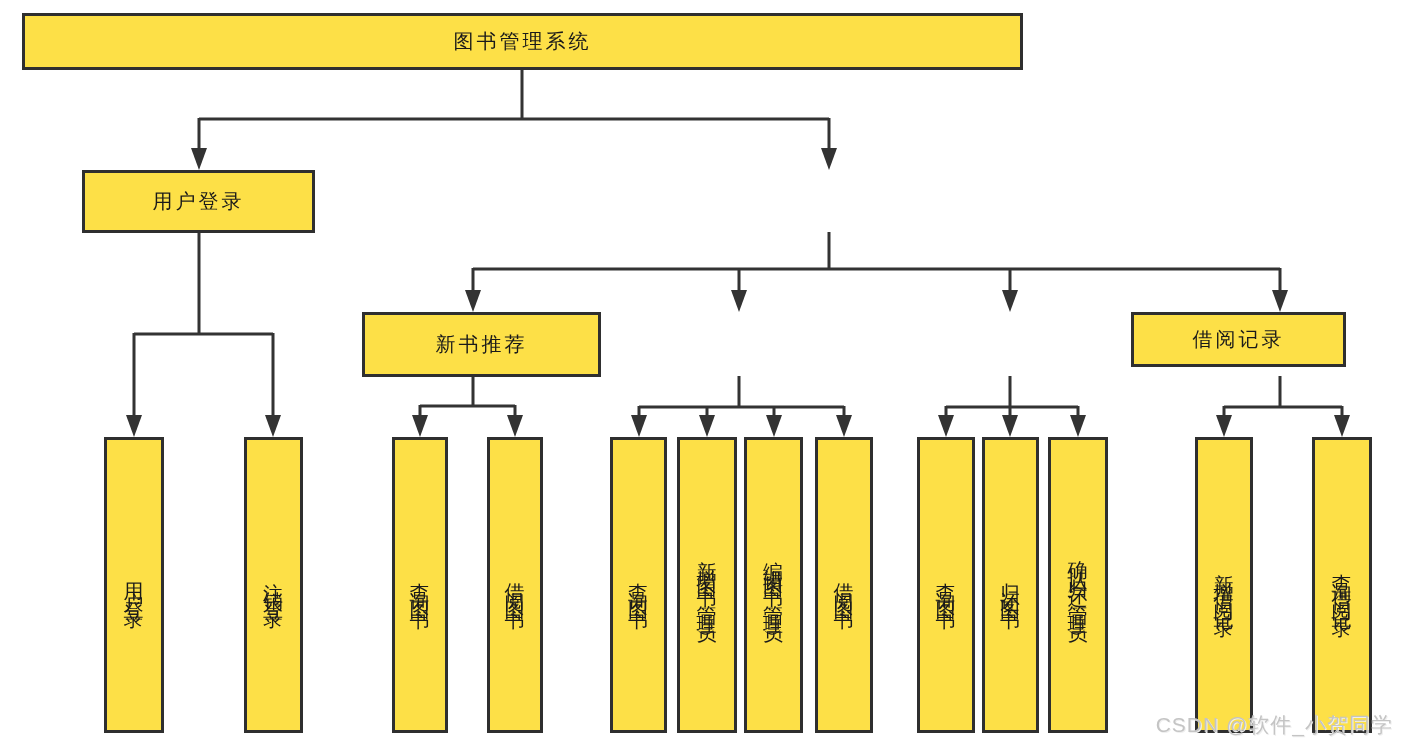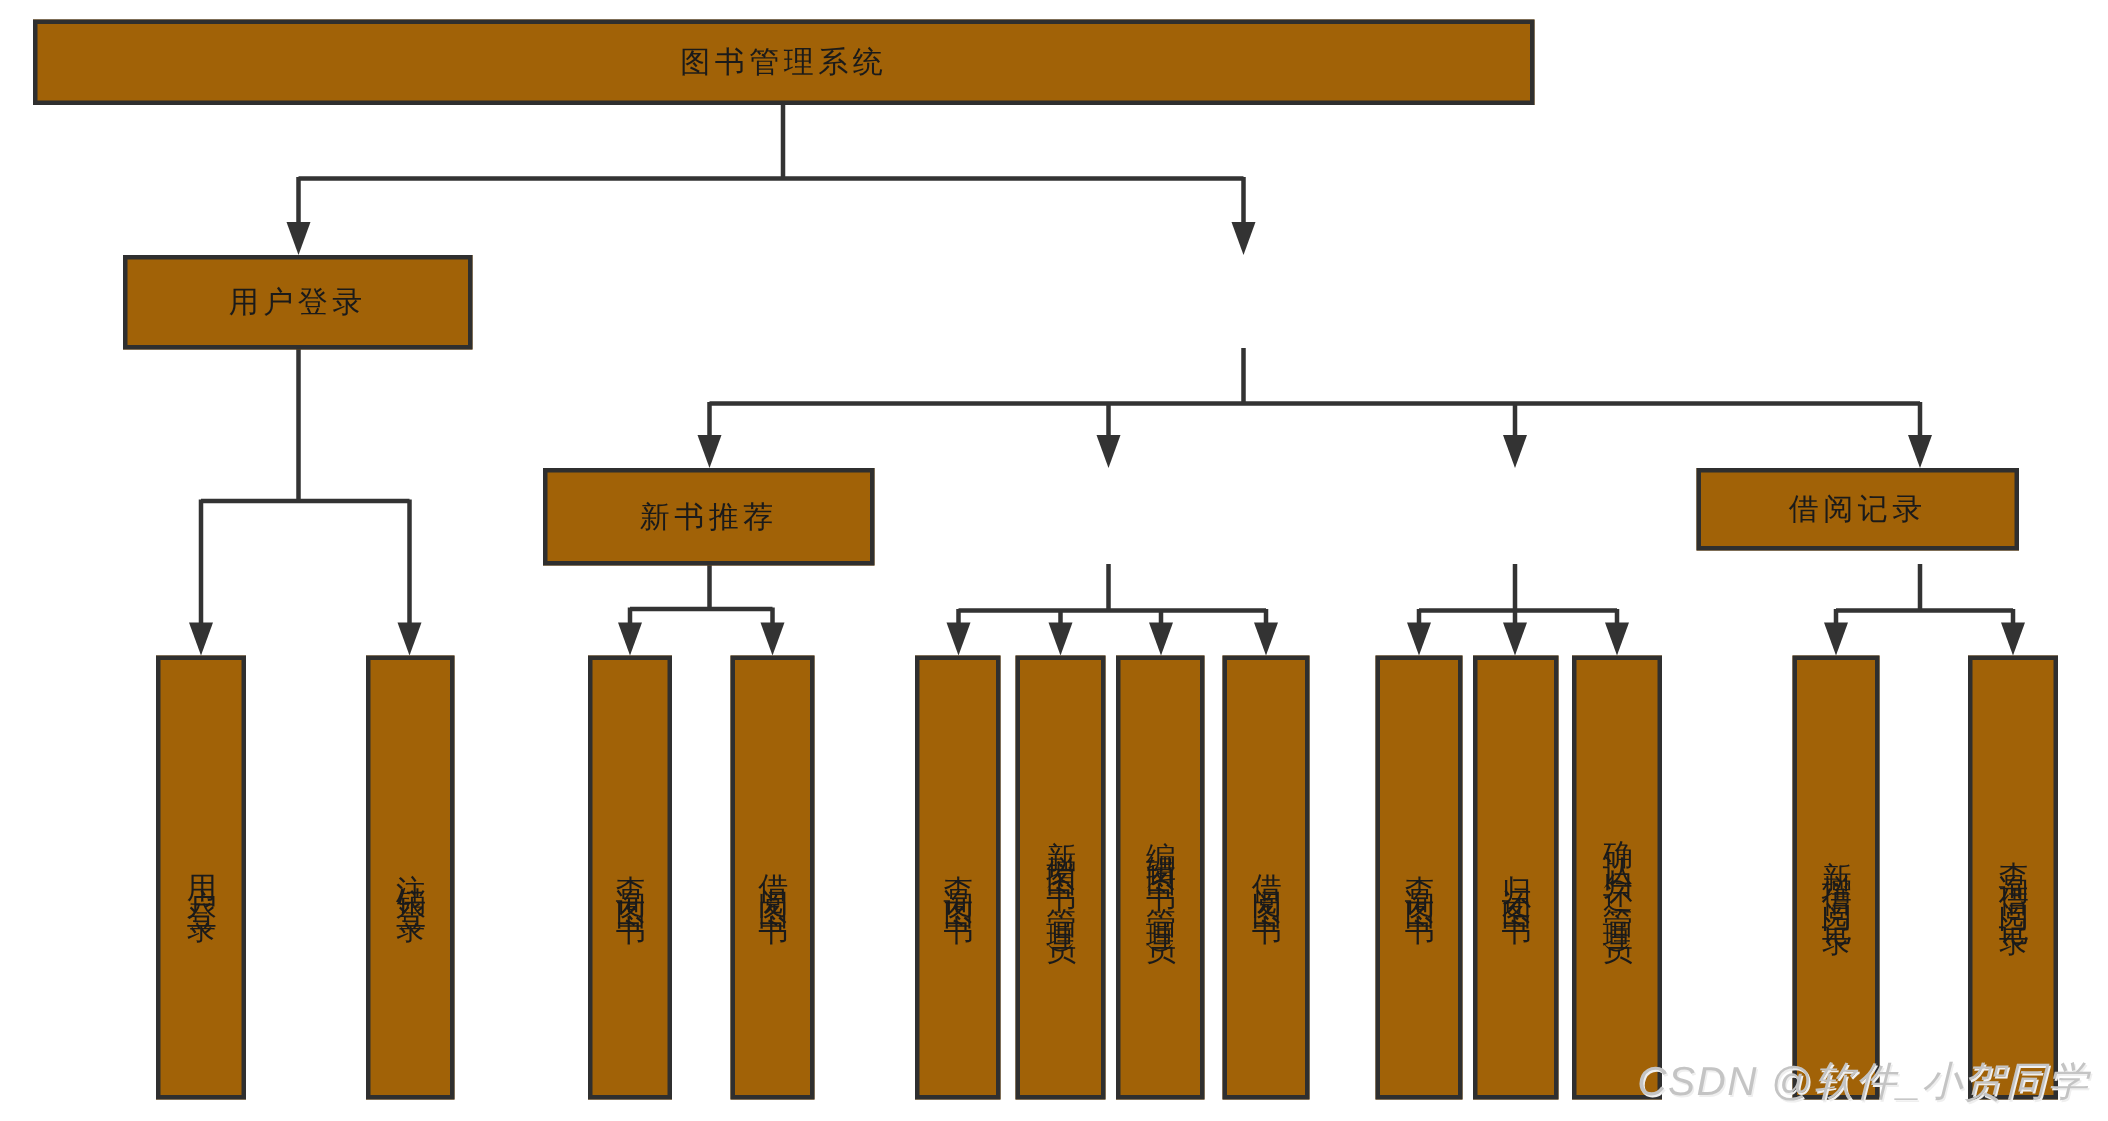--- a/index.html
+++ b/index.html
@@ -5,31 +5,31 @@
   html,body{margin:0;padding:0;background:#fff;}
   .canvas{
     position:relative;width:1405px;height:747px;background:var(--background,#fff);
     font-family:"Liberation Sans","DejaVu Sans",sans-serif;color:var(--text,#1a1a1a);
     overflow:hidden;
   }
   .connectors{position:absolute;left:0;top:0;width:1405px;height:747px;}
   .connectors path.line{stroke:var(--line,#333);stroke-width:3;fill:none;}
   .connectors path.arrow{fill:var(--line,#333);stroke:none;}
   .node{
-    position:absolute;background:#a16207;border:3px solid var(--border,#2f2f2f);
+    position:absolute;background:#fde047;border:3px solid var(--border,#2f2f2f);
     box-sizing:border-box;display:flex;align-items:center;justify-content:center;
   }
   .hbox .label{font-size:20px;letter-spacing:3px;white-space:nowrap;}
   .vbox .label{
     font-size:20px;line-height:1;letter-spacing:9px;white-space:nowrap;
     writing-mode:vertical-rl;text-orientation:mixed;
   }
   .watermark{
-    position:absolute;right:12px;bottom:8px;font-size:27px;letter-spacing:1px;
-    color:var(--watermark,#c4c4c4);text-shadow:1px 1px 0 #efefef;z-index:5;white-space:nowrap;font-style:italic;
+    position:absolute;right:12px;bottom:8px;font-size:21px;letter-spacing:1px;
+    color:var(--watermark,#c4c4c4);text-shadow:1px 1px 0 #efefef;z-index:5;white-space:nowrap;
   }
 </style>
 </head>
 <body>
 
 <div class="canvas">
 
   <svg class="connectors" viewBox="0 0 1405 747" xmlns="http://www.w3.org/2000/svg" aria-hidden="true">
 
     <path class="line" d="M522 69 V 120 M199 119 H 829 M199 118 V 152 M829 118 V 152"></path>
@@ -68,21 +68,21 @@
   </svg>
 
   <div class="node hbox" style="left:22px;top:13px;width:1001px;height:57px">
     <span class="label">图书管理系统</span>
   </div>
 
   <div class="node hbox" style="left:82px;top:170px;width:233px;height:63px">
     <span class="label">用户登录</span>
   </div>
 
-  <div class="node hbox" style="left:362px;top:312px;width:221px;height:65px">
+  <div class="node hbox" style="left:362px;top:312px;width:239px;height:65px">
     <span class="label">新书推荐</span>
   </div>
   <div class="node hbox" style="left:1131px;top:312px;width:215px;height:55px">
     <span class="label">借阅记录</span>
   </div>
 
   <div class="node vbox" style="left:104px;top:437px;width:60px;height:296px">
     <span class="label">用户登录</span>
   </div>
   <div class="node vbox" style="left:244px;top:437px;width:59px;height:296px">

